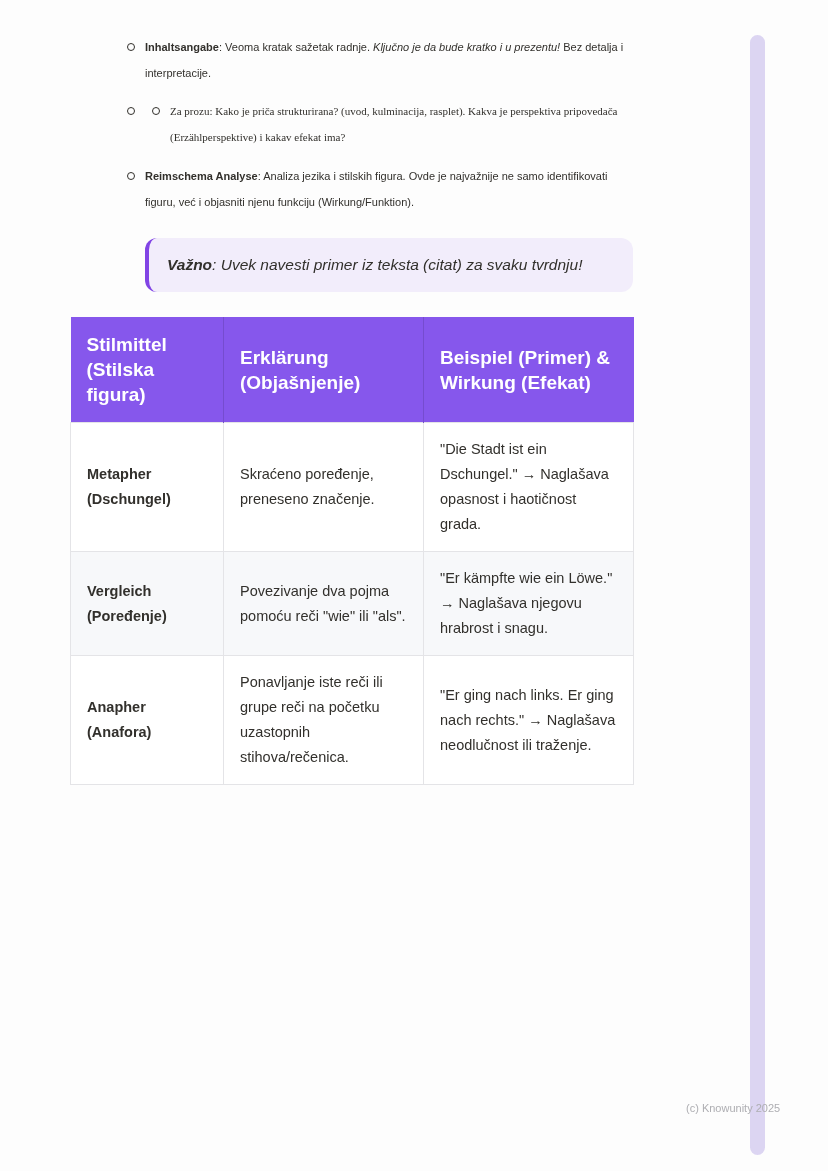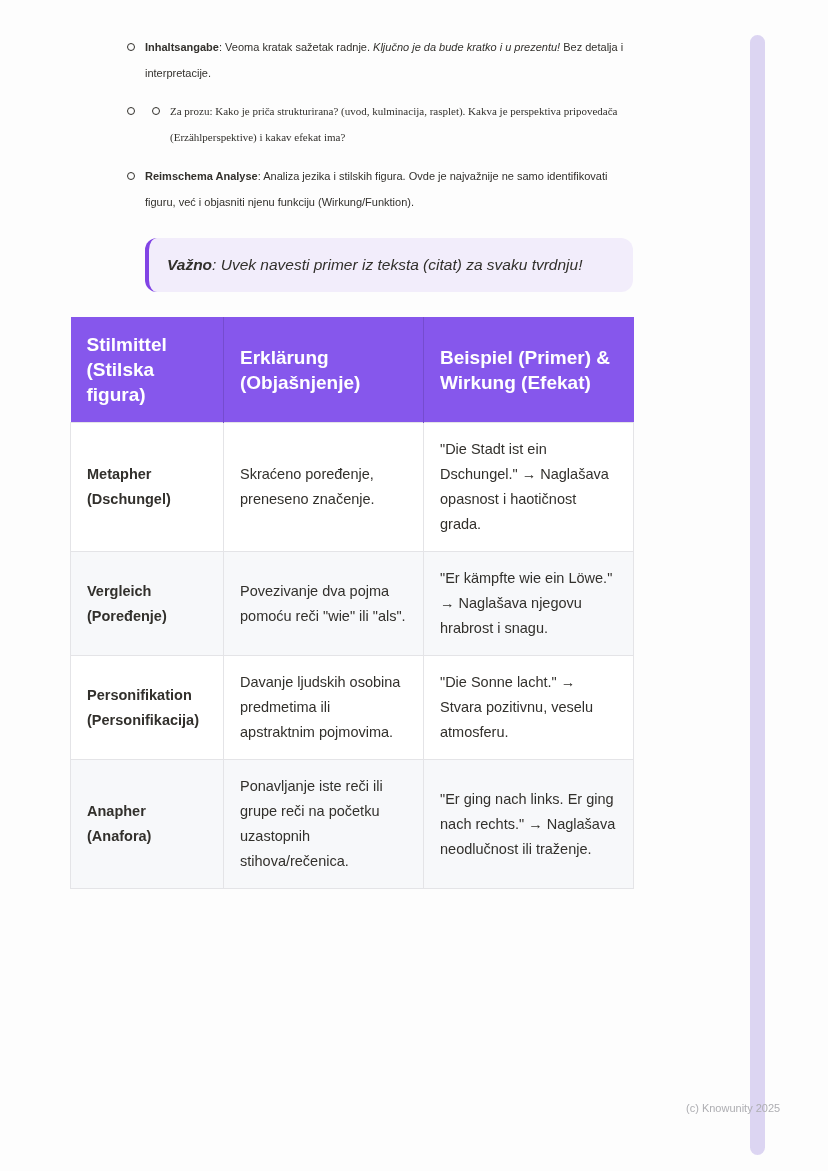--- a/index.html
+++ b/index.html
@@ -171,25 +171,20 @@
           <td class="name-cell">Metapher (Dschungel)</td>
           <td>Skraćeno poređenje, preneseno značenje.</td>
           <td>"Die Stadt ist ein Dschungel." → Naglašava opasnost i haotičnost grada.</td>
         </tr>
         <tr>
           <td class="name-cell">Vergleich (Poređenje)</td>
           <td>Povezivanje dva pojma pomoću reči "wie" ili "als".</td>
           <td>"Er kämpfte wie ein Löwe." → Naglašava njegovu hrabrost i snagu.</td>
         </tr>
         <tr>
-          <td class="name-cell">Personifikation (Personifikacija)</td>
-          <td>Davanje ljudskih osobina predmetima ili apstraktnim pojmovima.</td>
-          <td>"Die Sonne lacht." → Stvara pozitivnu, veselu atmosferu.</td>
-        </tr>
-        <tr>
           <td class="name-cell">Anapher (Anafora)</td>
           <td>Ponavljanje iste reči ili grupe reči na početku uzastopnih stihova/rečenica.</td>
           <td>"Er ging nach links. Er ging nach rechts." → Naglašava neodlučnost ili traženje.</td>
         </tr>
       </tbody>
     </table>
 
   </div>
 
   <div class="side-scrollbar"></div>

